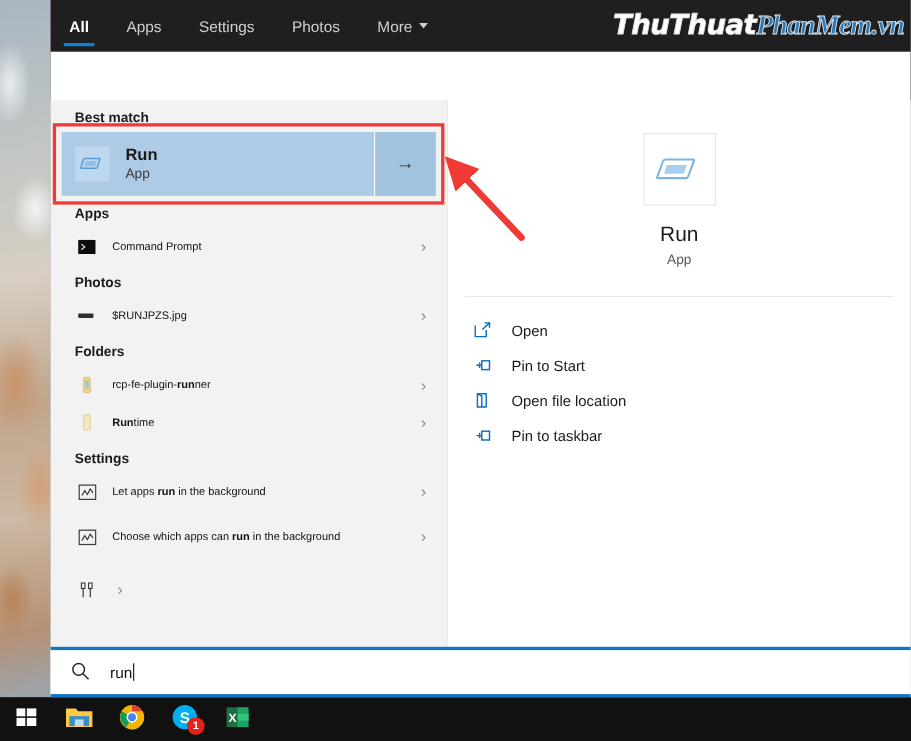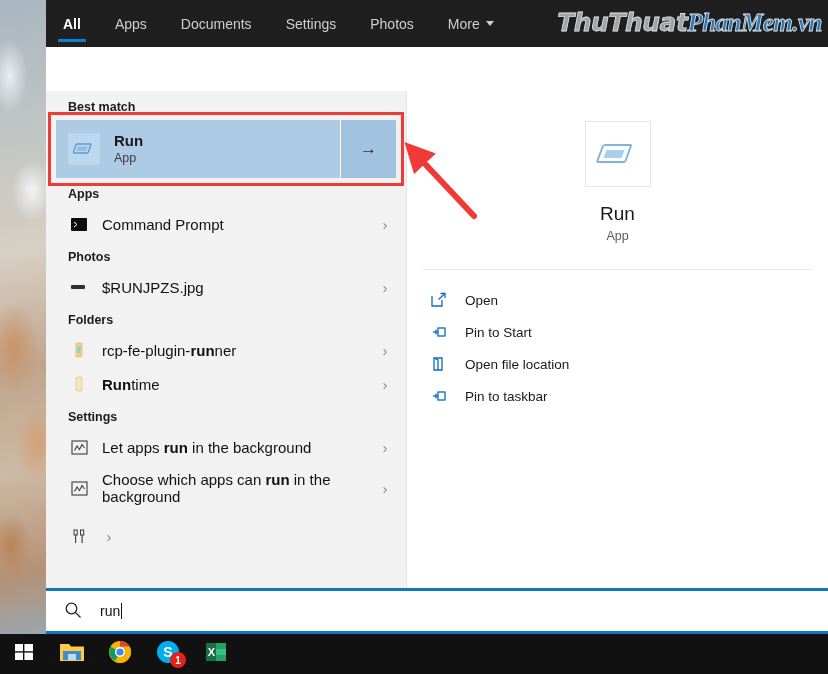--- a/index.html
+++ b/index.html
@@ -55,21 +55,21 @@
     border-left: 4px solid transparent; border-right: 4px solid transparent;
     border-top: 5px solid #cfcfcf;
   }
   .brand {
     position: absolute; right: 6px; top: 3px;
     font-family: "DejaVu Sans", sans-serif;
     font-size: 25px; font-weight: bold; font-style: italic;
     letter-spacing: -0.5px;
     line-height: 40px;
   }
-  .brand .b1 { color: #a3a3a3; -webkit-text-stroke: 0.8px #dfe3e6; }
+  .brand .b1 { color: #ffffff; -webkit-text-stroke: 0.8px #dfe3e6; }
   .brand .b2 { color: #2b78b8; font-family: Liberation Serif, serif; -webkit-text-stroke: 0.8px #dfe3e6; }
 
   
   .body { position: absolute; left: 0; top: 47px; width: 788px; height: 541px; display: flex; margin-top: 44px; }
   .left-col  { width: 360px; height: 541px; background: #f2f2f2; position: relative; }
   .right-col { width: 422px; height: 541px; background: #ffffff; position: relative;
                border-left: 1px solid #e4e4e4; }
 
   .section-head {
     font-size: 12.5px; font-weight: bold; color: #1b1b1b;
@@ -79,21 +79,21 @@
   .row {
     display: flex; align-items: center;
     height: 34px; padding: 0 14px 0 22px;
     cursor: default;
   }
   .row .r-icon {
     width: 22px; min-width: 22px; height: 22px;
     display: flex; align-items: center; justify-content: center;
     margin-right: 12px;
   }
-  .row .r-label { font-size: 15px; color: #111; flex: 1; line-height: 17px; }
+  .row .r-label { font-size: 10px; color: #111; flex: 1; line-height: 17px; }
   .row.two-line { height: 48px; }
   .row .chev { color: #8a8a8a; font-size: 15px; width: 14px; text-align: center; }
 
   
   .bestmatch-wrap { position: relative; padding: 0 9px; }
   .bestmatch {
     display: flex; align-items: stretch;
     height: 58px;
     background: #aecbe6;
     margin: 0 1px;
@@ -173,23 +173,20 @@
   <div class="wallpaper"></div>
 
   <div class="search-panel">
 
     <div class="tabbar">
       <div class="tab active">
         <span>All</span>
       </div>
       <div class="tab">
         <span>Apps</span>
-      </div>
-      <div class="tab">
-        <span>Documents</span>
       </div>
       <div class="tab">
         <span>Settings</span>
       </div>
       <div class="tab">
         <span>Photos</span>
       </div>
       <div class="tab">
         <span>More</span>
         <span class="caret"></span>

